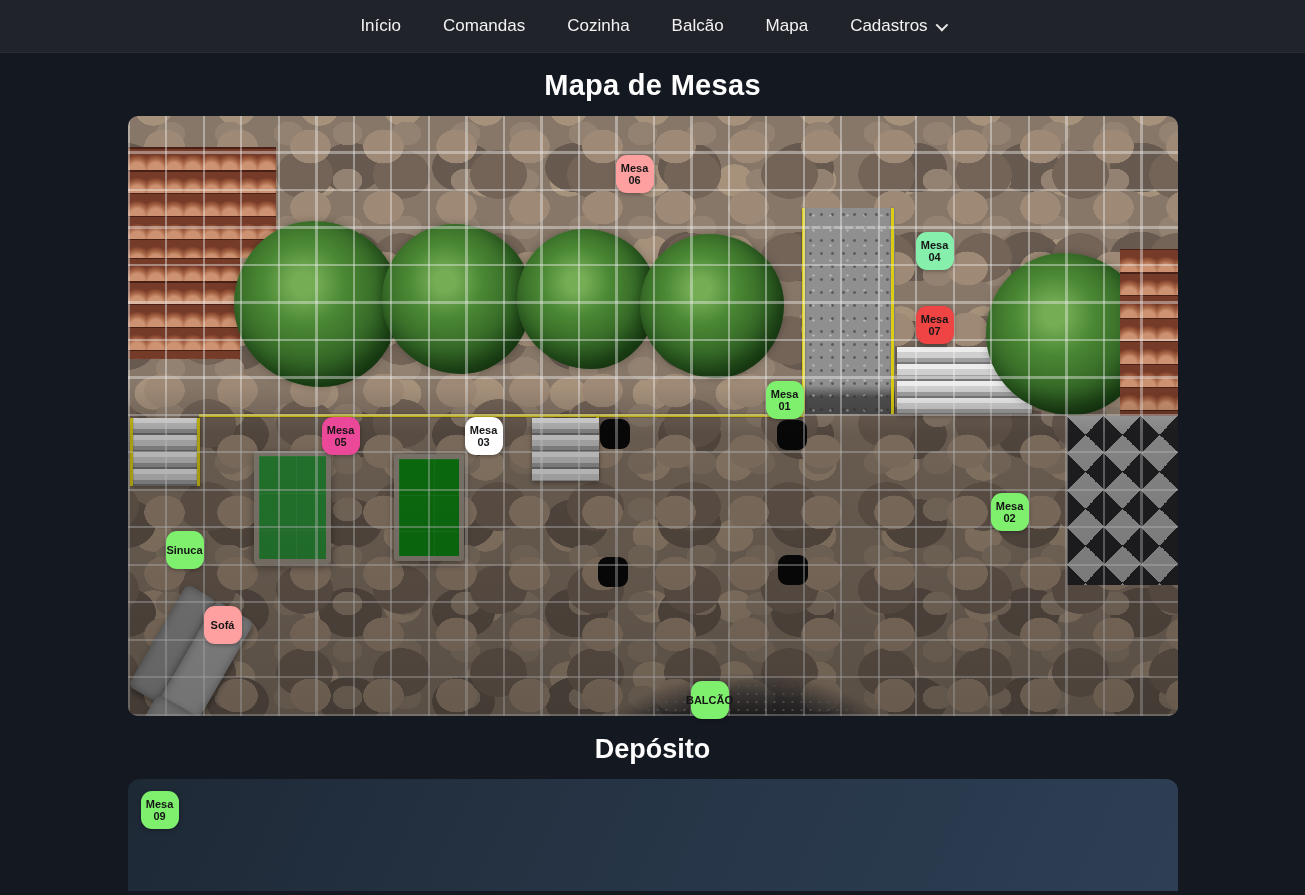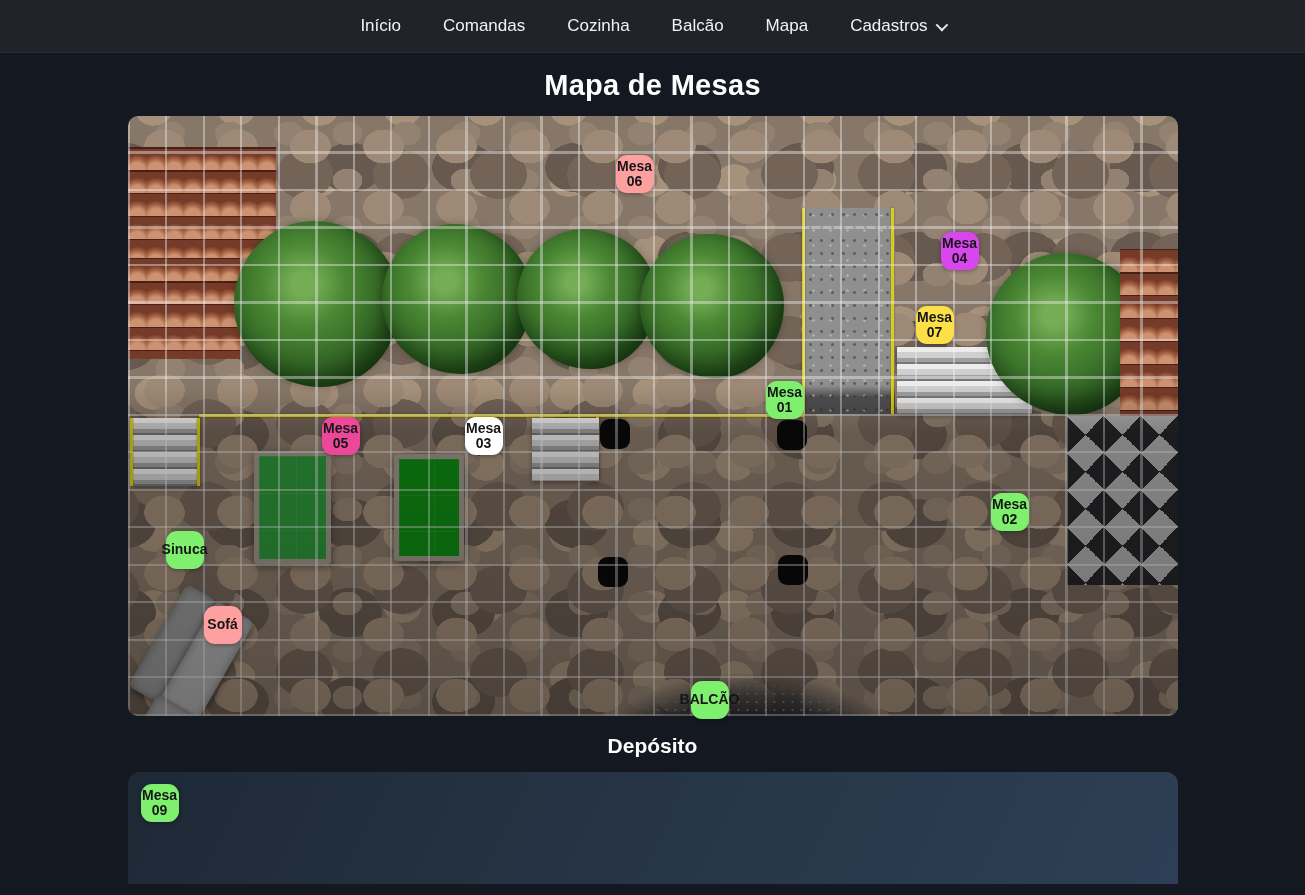--- a/index.html
+++ b/index.html
@@ -24,21 +24,21 @@
     width:9px; height:9px; border-right:2px solid #e8e8e8; border-bottom:2px solid #e8e8e8;
     transform:rotate(45deg) translateY(-2px); display:inline-block; margin-left:2px;
   }
 
   
   .page-title {
     text-align:center; font-size:29px; font-weight:700; color:#fdfdfd;
     margin:16px 0 14px 0; letter-spacing:.3px;
   }
   .section-title {
-    text-align:center; font-size:21px; font-weight:700; color:#fdfdfd;
+    text-align:center; font-size:27px; font-weight:700; color:#fdfdfd;
     margin:18px 0 14px 0;
   }
 
   .content { width:1050px; margin:0 auto; }
 
   
   .map {
     position:relative; width:1050px; height:600px; border-radius:10px;
   }
   .map-scene {
@@ -117,21 +117,21 @@
   }
   .dim-overlay {
     position:absolute; inset:0; border-radius:10px; pointer-events:none;
     background:linear-gradient(180deg, rgba(0,0,0,.06) 0%, rgba(0,0,0,.06) 45%, rgba(0,0,0,.28) 53%, rgba(0,0,0,.33) 82%, rgba(0,0,0,.38) 100%);
   }
 
   
   .marker {
     position:absolute; width:38px; height:38px; border-radius:11px;
     display:flex; align-items:center; justify-content:center;
-    font-size:14px; font-weight:700; color:#151515; text-align:center;
+    font-size:11px; font-weight:700; color:#151515; text-align:center;
     cursor:pointer; z-index:20; box-shadow:0 1px 4px rgba(0,0,0,.35);
     line-height:1.1; padding:2px;
   }
 
   
   .deposit-panel {
     position:relative; width:1050px; height:112px; margin:8px auto;
     border-radius:12px 12px 0 0;
     background:linear-gradient(115deg, #1e2936 0%, #273648 55%, #2e3f55 100%);
   }
@@ -211,22 +211,22 @@
       </div>
 
       <div class="scenery dark-counter" style="left:444px; top:558px; width:350px; height:120px;"></div>
       <div class="scenery speckle" style="left:444px; top:558px; width:350px; height:120px;"></div>
 
       <div class="grid-overlay"></div>
       <div class="dim-overlay"></div>
     </div>
 
   <div class="marker occupied" style="left: 488px; top: 39px; background: rgb(255, 160, 160); color: rgb(21, 21, 21);">Mesa 06</div>
-      <div class="marker free" style="left: 813px; top: 116px; background: #d946ef; color: rgb(21, 21, 21);">Mesa 04</div>
-      <div class="marker free" style="left: 788px; top: 190px; background: #fde047; color: rgb(21, 21, 21);">Mesa 07</div>
+      <div class="marker free" style="left: 788px; top: 116px; background: #86efac; color: rgb(21, 21, 21);">Mesa 04</div>
+      <div class="marker free" style="left: 788px; top: 190px; background: #ef4444; color: rgb(21, 21, 21);">Mesa 07</div>
       <div class="marker free" style="left: 638px; top: 265px; background: rgb(126, 240, 110); color: rgb(21, 21, 21);">Mesa 01</div>
       <div class="marker occupied" style="left: 194px; top: 301px; background: #ec4899; color: rgb(21, 21, 21);">Mesa 05</div>
       <div class="marker occupied" style="left: 337px; top: 301px; background: #ffffff; color: rgb(21, 21, 21);">Mesa 03</div>
       <div class="marker free" style="left: 863px; top: 377px; background: rgb(126, 240, 110); color: rgb(21, 21, 21);">Mesa 02</div>
       <div class="marker free" style="left: 38px; top: 415px; background: rgb(126, 240, 110); color: rgb(21, 21, 21); text-align: center;">Sinuca</div>
       <div class="marker occupied" style="left: 76px; top: 490px; background: rgb(255, 160, 160); color: rgb(21, 21, 21);">Sofá</div>
       <div class="marker free" style="left: 563px; top: 565px; background: rgb(126, 240, 110); color: rgb(21, 21, 21);">BALCÃO</div>
     </div>
 </div>
 

